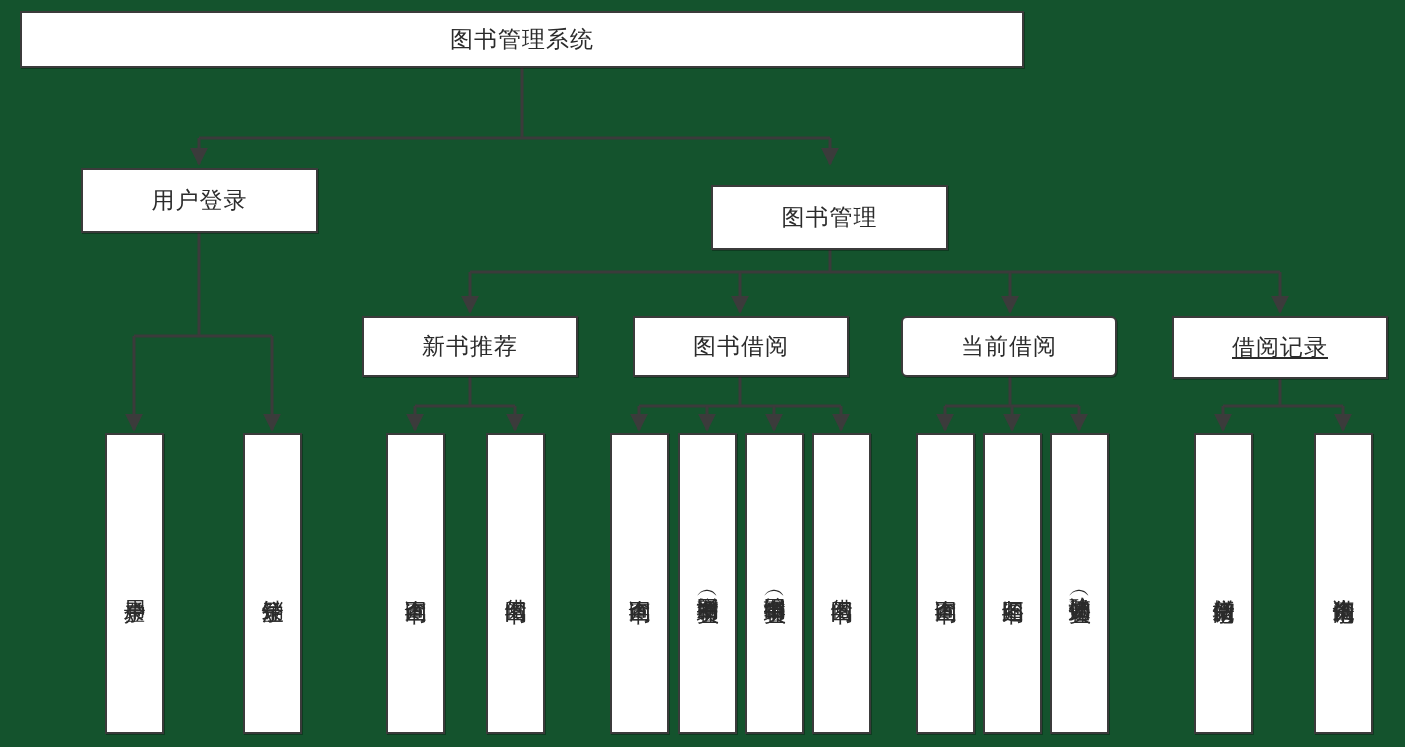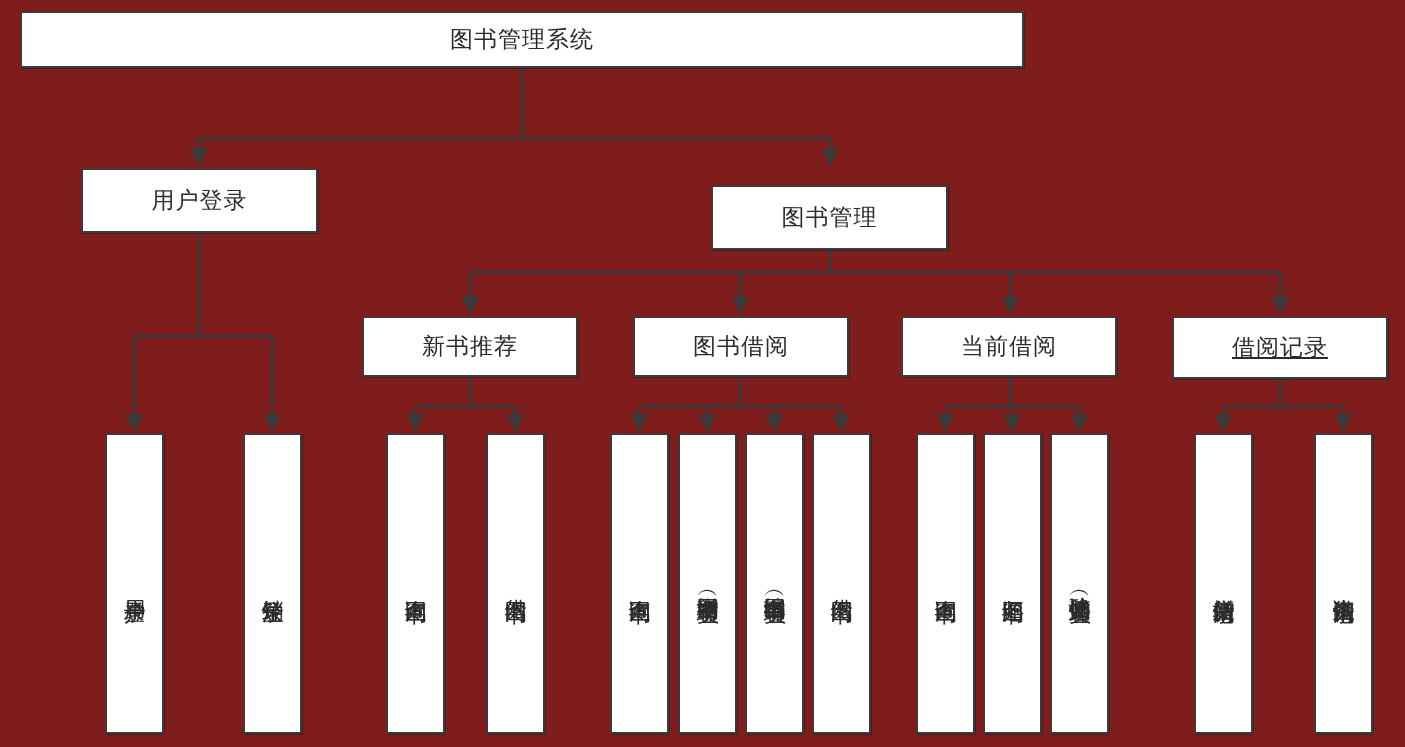--- a/index.html
+++ b/index.html
@@ -7,21 +7,21 @@
     padding: 0;
     background: #ffffff;
   }
   body {
     font-family: "DejaVu Sans", "Liberation Sans", sans-serif;
   }
   #canvas {
     position: relative;
     width: 1405px;
     height: 747px;
-    background: #7f1d1d;
+    background: #14532d;
     overflow: hidden;
     text-align: center;
   }
   .node {
     position: absolute;
     box-sizing: border-box;
     border: 2px solid #3b3b3b;
     background: #ffffff;
     display: flex;
     align-items: center;
@@ -130,21 +130,21 @@
   <div class="node horiz" style="left:711px; top:168px; width:237px; height:65px;margin-top:17px;">
     <span>图书管理</span>
   </div>
 
   <div class="node horiz" style="left:362px; top:316px; width:216px; height:61px;">
     <span>新书推荐</span>
   </div>
   <div class="node horiz" style="left:633px; top:316px; width:216px; height:61px;">
     <span>图书借阅</span>
   </div>
-  <div class="node horiz" style="left:901px; top:316px; width:216px; height:61px;">
+  <div class="node horiz" style="left:901px; top:316px; width:216px; height:61px;border-radius:6px;">
     <span>当前借阅</span>
   </div>
   <div class="node horiz" style="left:1172px; top:316px; width:216px; height:63px;text-decoration:underline;">
     <span>借阅记录</span>
   </div>
 
   <div class="node vert" style="left:105px; top:433px; width:59px; height:301px;">
     <span>用户登录</span>
   </div>
   <div class="node vert" style="left:243px; top:433px; width:59px; height:301px;">

